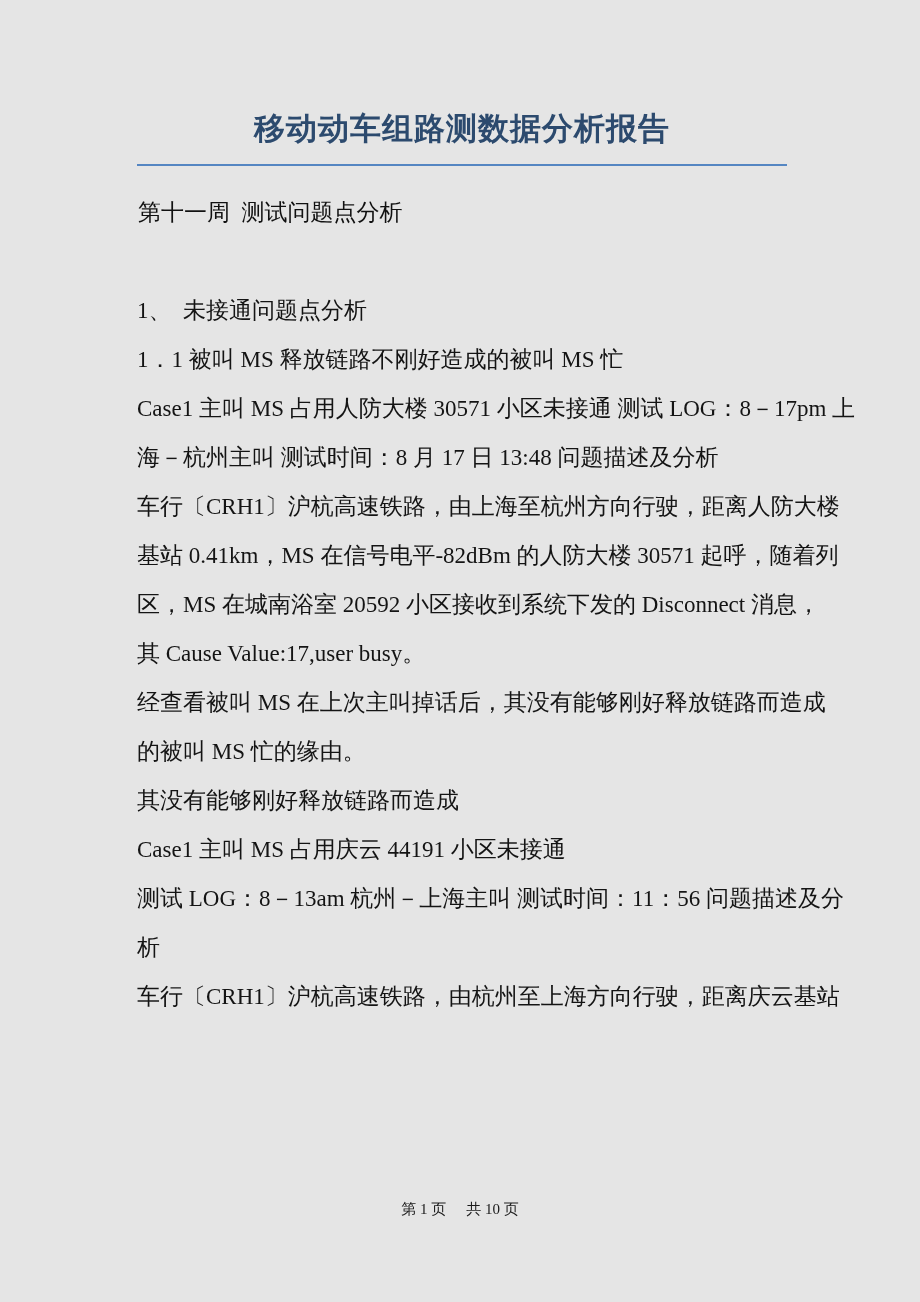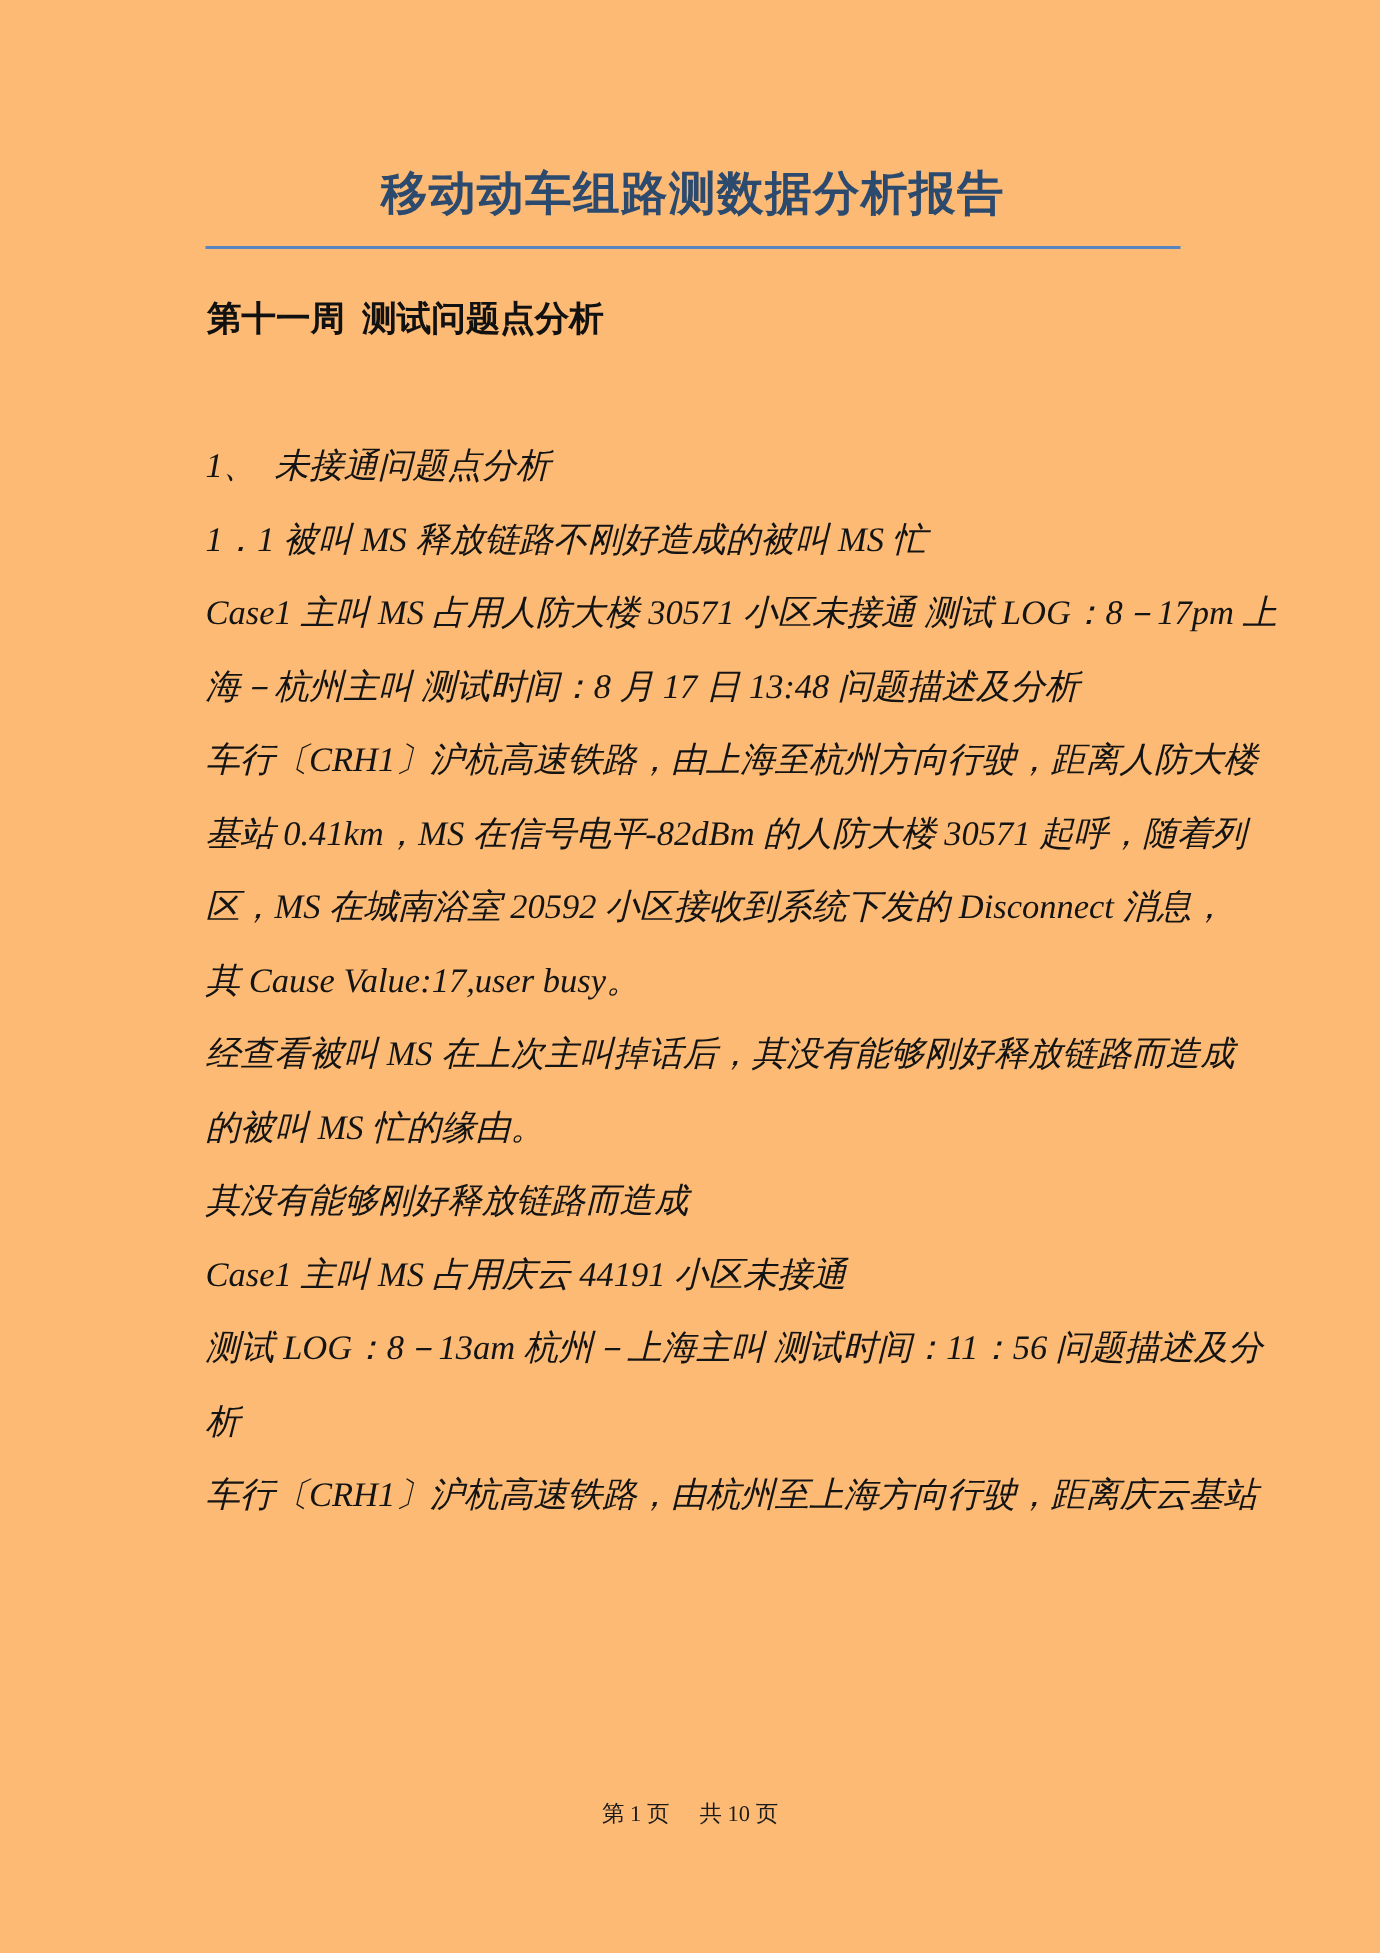--- a/index.html
+++ b/index.html
@@ -4,21 +4,21 @@
 <style>
   html, body {
     margin: 0;
     padding: 0;
     background: #ffffff;
   }
   .page {
     position: relative;
     width: 920px;
     height: 1302px;
-    background: #fdba74;
+    background: #e5e5e5;
     overflow: hidden;
     font-family: "Liberation Serif", "DejaVu Serif", serif;
     color: #151515;
   }
   .doc-title {
     position: absolute;
     top: 108px;
     left: 137px;
     width: 650px;
     margin: 0;
@@ -36,37 +36,36 @@
     width: 650px;
     height: 2px;
     background: #5586C2;
   }
   .doc-subtitle {
     position: absolute;
     top: 197px;
     left: 138px;
     margin: 0;
     font-size: 23px;
-    font-weight: 700;
+    font-weight: 400;
     color: #111111;
     white-space: pre;
   }
   .doc-body {
     position: absolute;
     top: 286px;
     left: 137px;
     width: 690px;
   }
   .doc-body .line {
     height: 49px;
     line-height: 49px;
     font-size: 23px;
     white-space: pre;
     color: #141414;
-    font-style: italic;
   }
   .page-footer {
     position: absolute;
     top: 1200px;
     left: 0;
     width: 920px;
     text-align: center;
     font-size: 15px;
     color: #1a1a1a;
   }

